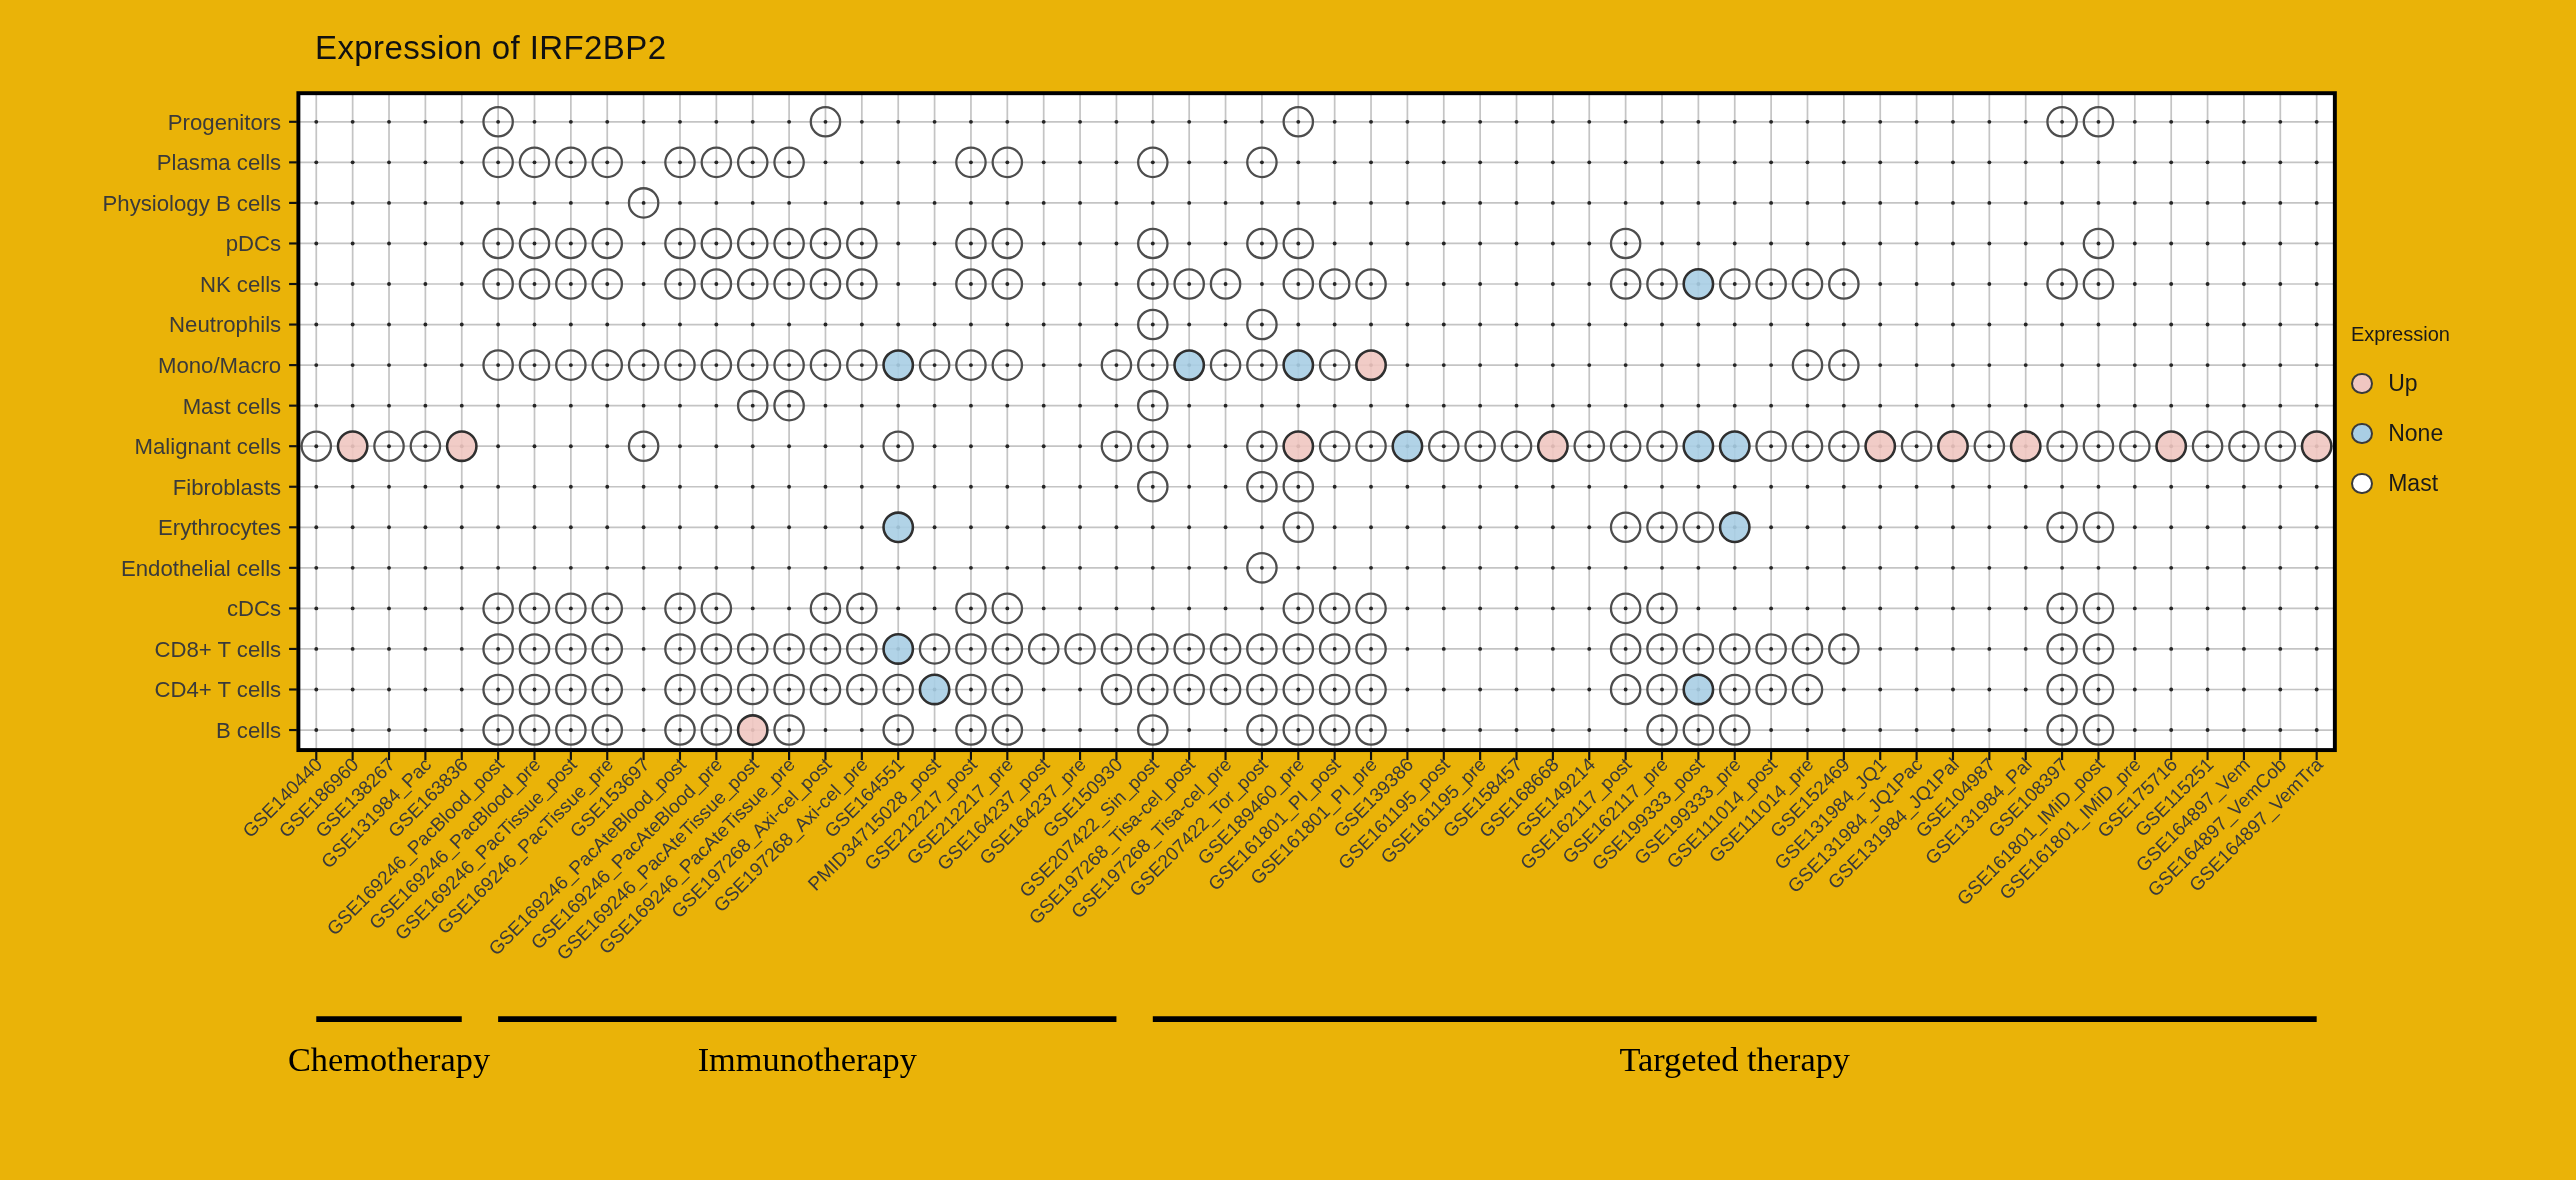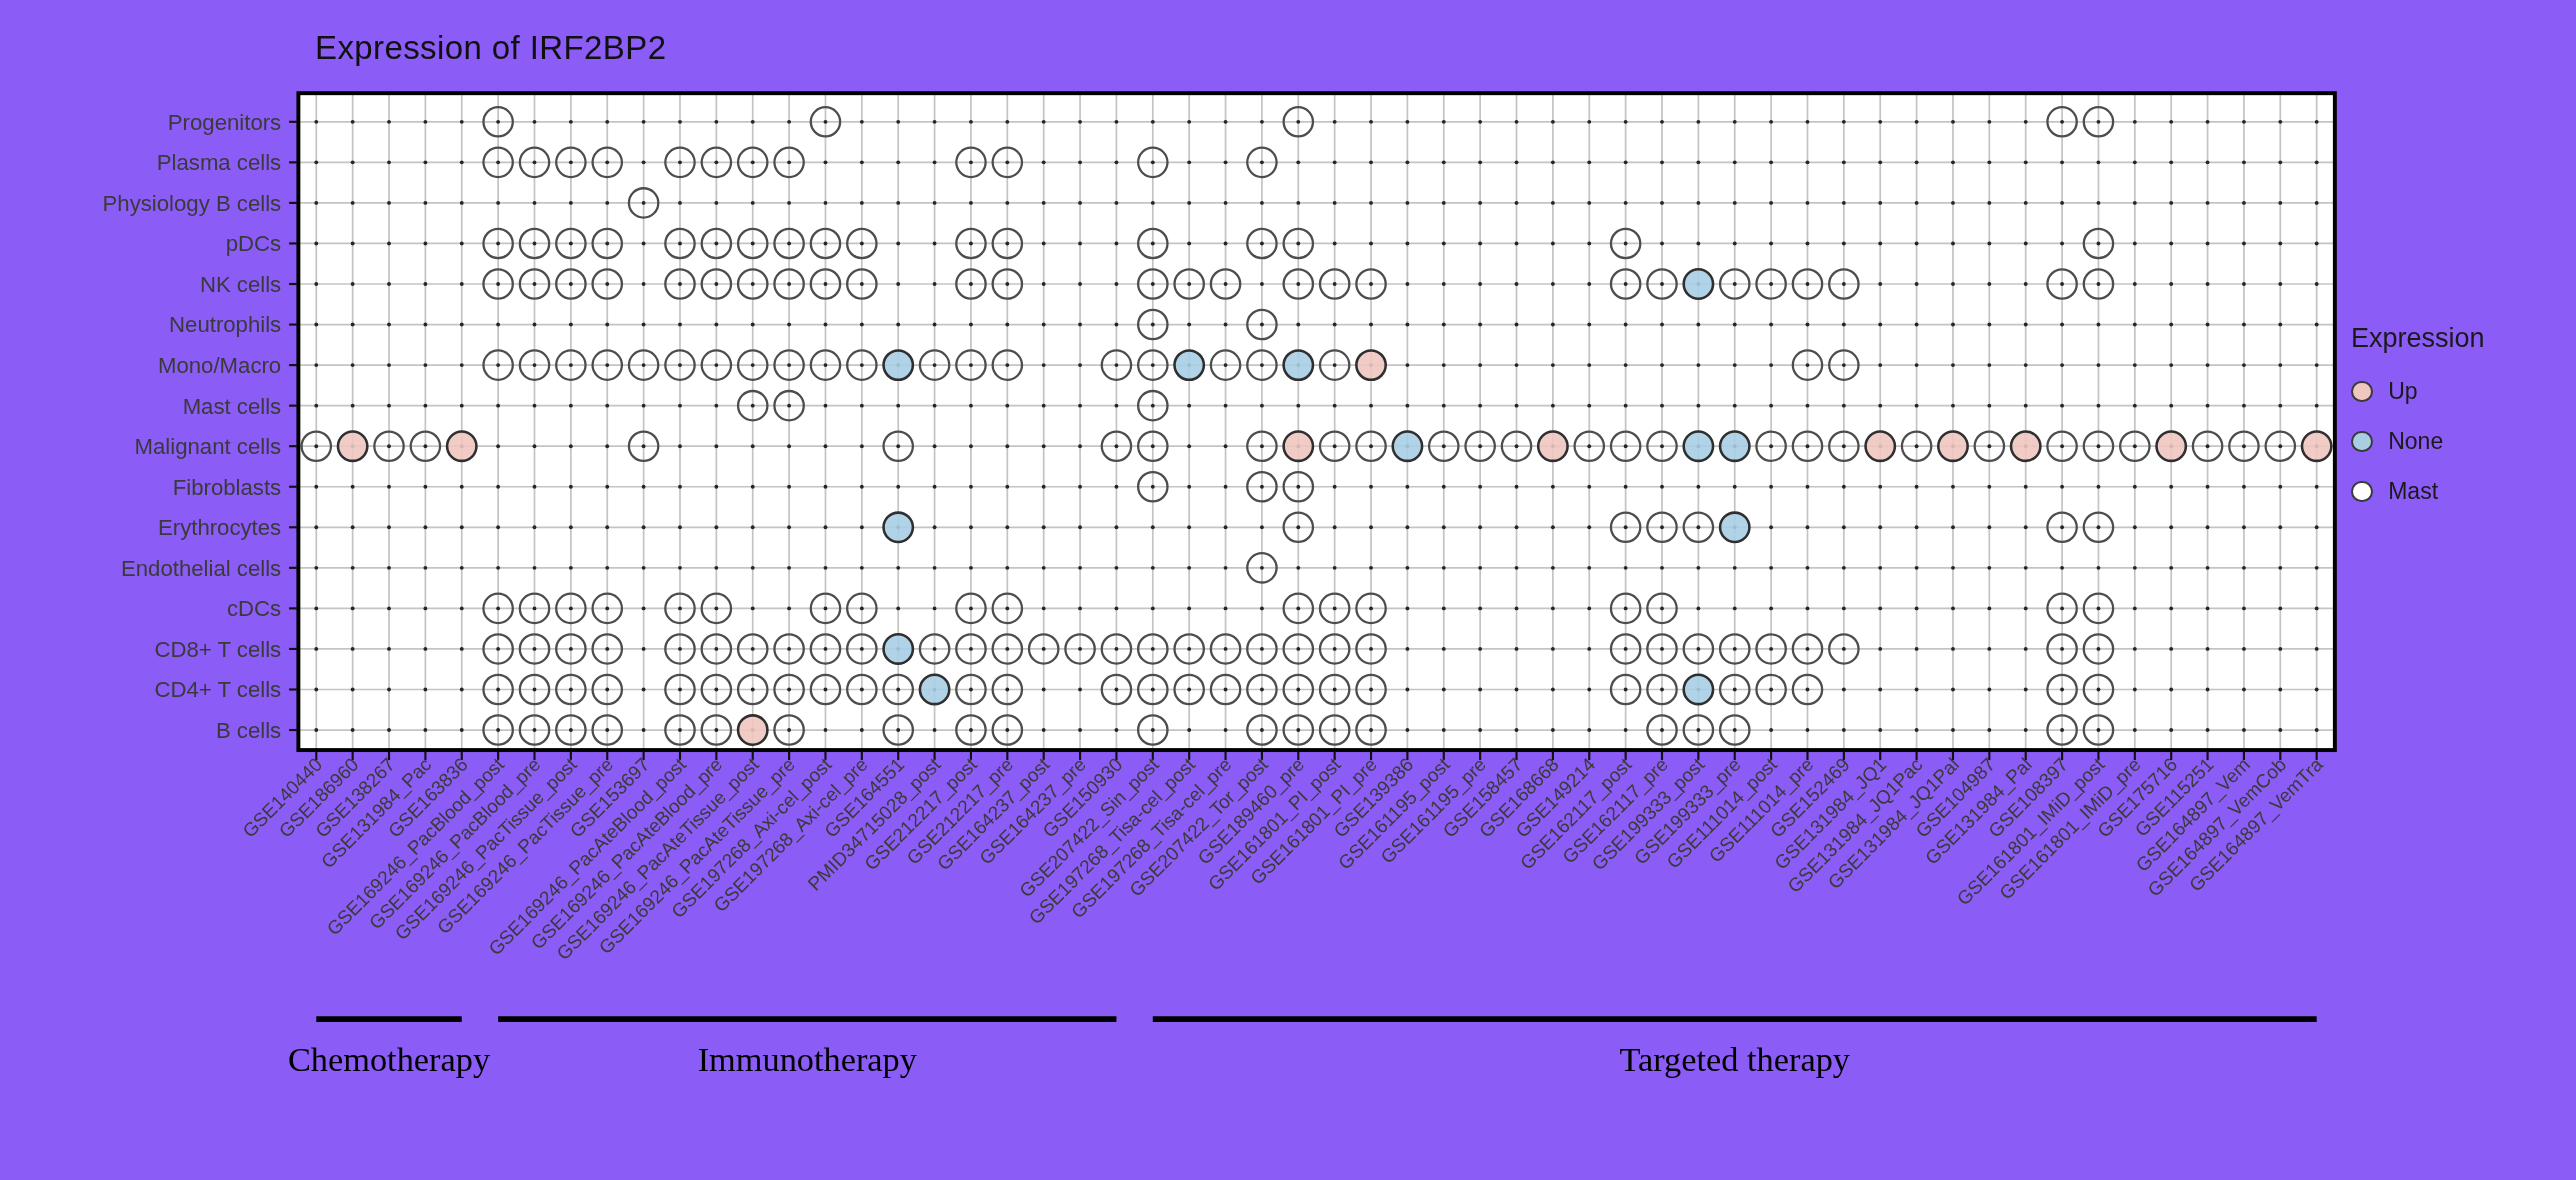--- a/index.html
+++ b/index.html
@@ -1,21 +1,21 @@
 <!DOCTYPE html>
 <html style="font-size:11.4px"><head>
 <meta charset="utf-8">
 <style>
   html,body{margin:0;padding:0;background:#ffffff;}
-  #stage{position:relative;width:2576px;height:1181px;background:#8b5cf6;
+  #stage{position:relative;width:2576px;height:1181px;background:#eab308;
          font-family:"Liberation Sans", sans-serif;overflow:hidden;}
   #chart-title{position:absolute;left:315px;top:29px;font-size:33px;font-weight:500;
                color:#111;letter-spacing:0.4px;}
   #legend{position:absolute;left:2351px;top:323px;}
-  #legend .lg-title{font-size:27px;color:#1a1a1a;margin-bottom:24px;}
+  #legend .lg-title{font-size:20px;color:#1a1a1a;margin-bottom:24px;}
   .lg-item{display:flex;align-items:center;margin-bottom:23px;}
   .lg-swatch{width:21.5px;height:21.5px;border-radius:50%;border:2.1px solid #3a3a3a;
              margin-right:15.7px;flex:0 0 auto;box-sizing:border-box;}
   .lg-label{font-size:23px;color:#1a1a1a;}
   svg text{font-family:"Liberation Sans", sans-serif;}
   .serif-label{font-family:"Liberation Serif", serif;}
 </style>
 </head>
 <body>
 

